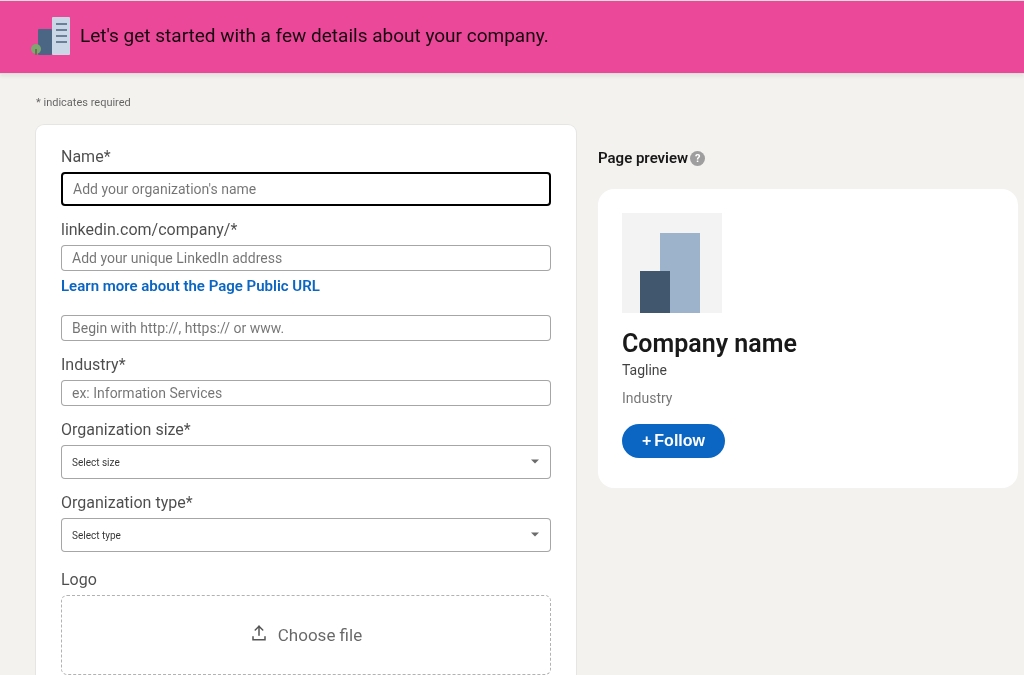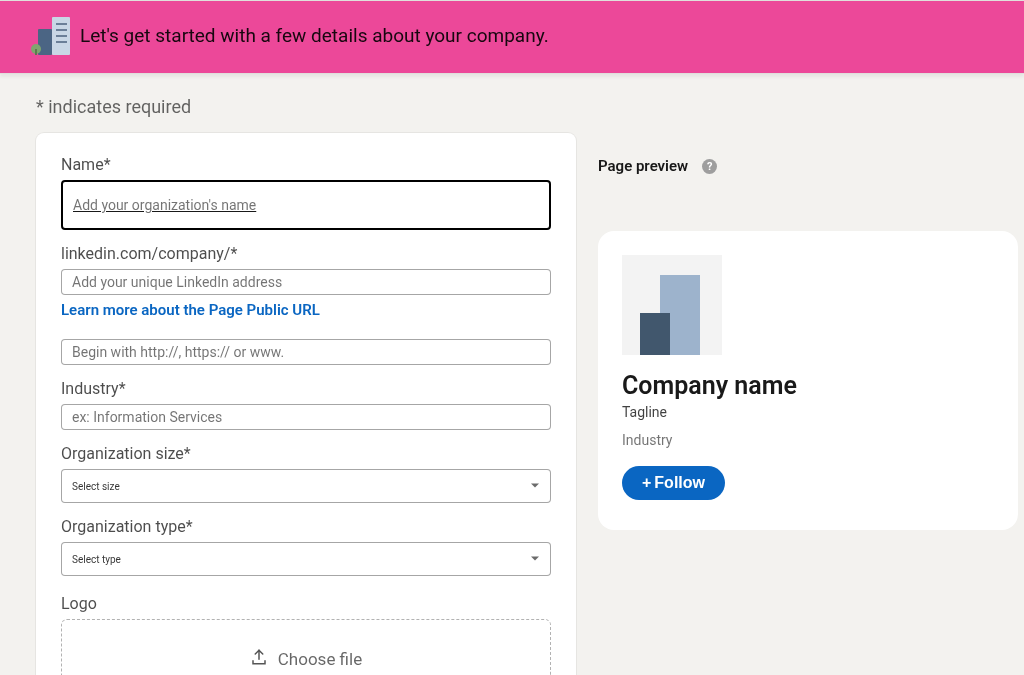--- a/index.html
+++ b/index.html
@@ -27,21 +27,21 @@
       flex-shrink: 0;
     }
     .banner-headline {
       font-size: 19px;
       color: rgba(0,0,0,0.9);
     }
     .page-wrap {
       padding: 22px 0 0 36px;
     }
     .required-note {
-      font-size: 18px;
+      font-size: 11px;
       color: rgba(0,0,0,0.6);
       margin-bottom: 16px;
     }
     .columns {
       display: flex;
       gap: 22px;
       align-items: flex-start;
     }
     .form-card {
       background: #fff;
@@ -64,22 +64,21 @@
       border-radius: 4px;
       padding: 0 10px;
       font-size: 14px;
       color: rgba(0,0,0,0.9);
       font-family: inherit;
       background: #fff;
     }
     .text-input::placeholder { color: rgba(0,0,0,0.55); }
     .text-input.focused {
       border: 2px solid #000;
-      height: 50px;
-      text-decoration: underline;
+      height: 34px;
     }
     .help-link {
       display: inline-block;
       color: #0a66c2;
       font-weight: 600;
       font-size: 15px;
       margin-top: 6px;
       margin-bottom: 6px;
       cursor: pointer;
     }
@@ -120,22 +119,22 @@
       cursor: pointer;
       margin-top: 4px;
     }
     .preview-col {
       flex: 1;
       padding-top: 24px;
     }
     .preview-header {
       display: flex;
       align-items: center;
-      gap: 14px;
-      margin-bottom: 56px;
+      gap: 2px;
+      margin-bottom: 22px;
     }
     .preview-title {
       font-size: 15px;
       font-weight: 600;
       color: rgba(0,0,0,0.9);
     }
     .help-circle {
       width: 15px; height: 15px;
       border-radius: 50%;
       background: #9e9e9e;

